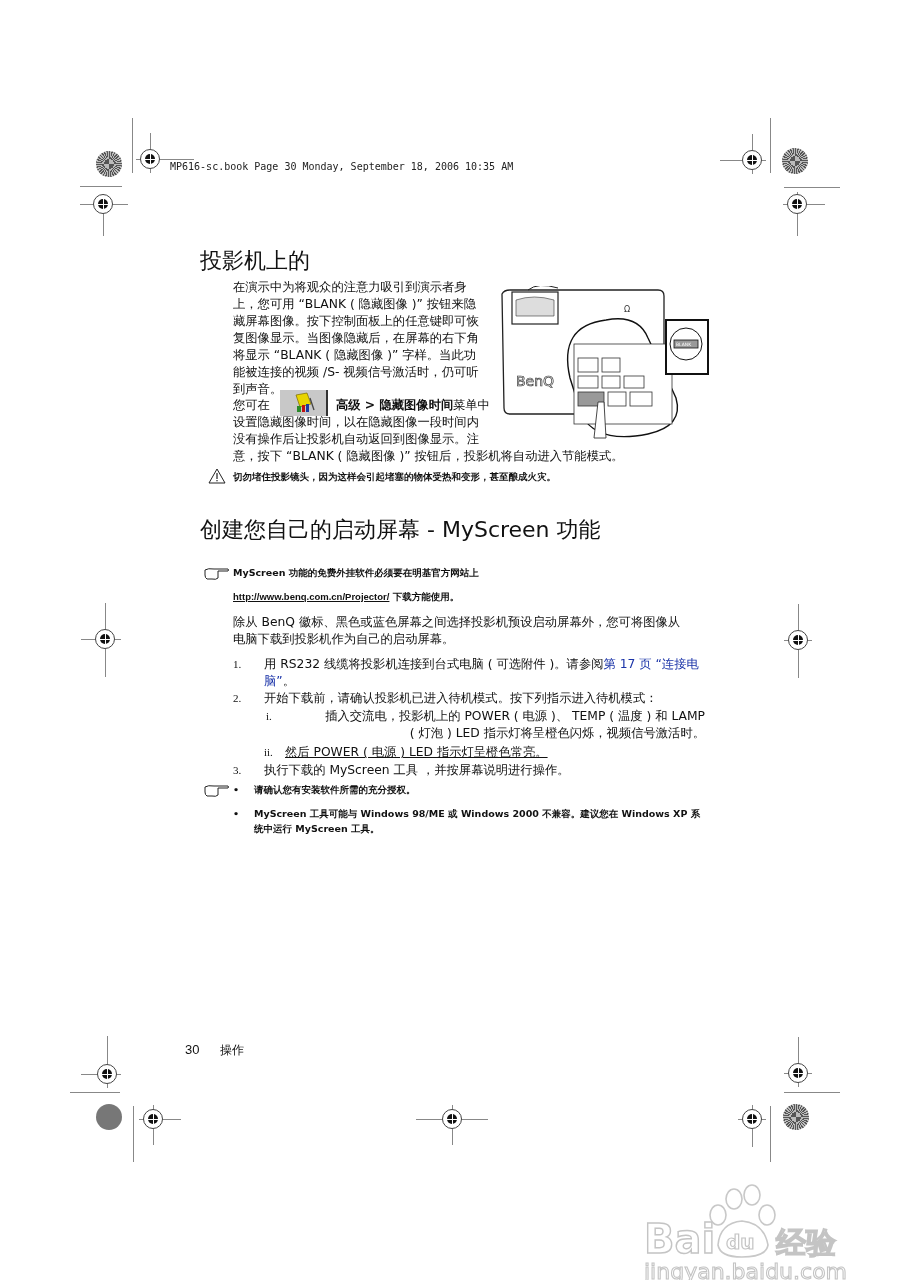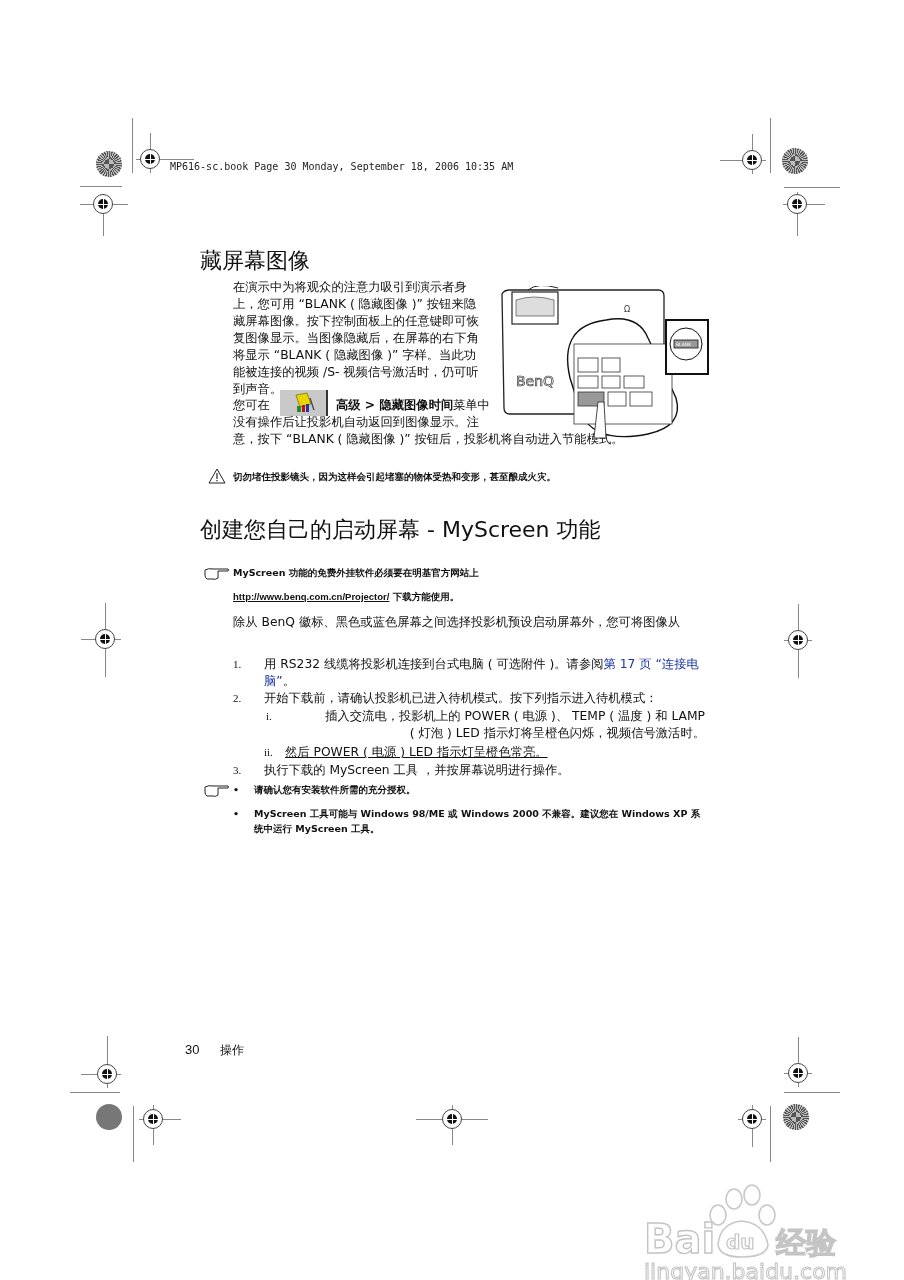--- a/index.html
+++ b/index.html
@@ -133,21 +133,21 @@
       <div class="v" style="left:0;top:-14px;height:42px;"></div>
     <div class="ring"></div>
       <div class="dot"></div>
       <div class="cross-h"></div>
       <div class="cross-v"></div>
   </div>
 </div>
 
 <div class="abs header-line" style="left:170px;top:161px;">MP616-sc.book  Page 30  Monday, September 18, 2006  10:35 AM</div>
 
-<h1 class="sec" style="left:200px;top:246px;">藏屏幕图像</h1>
+<h1 class="sec" style="left:200px;top:246px;">投影机上的</h1>
 
 <div class="body-text" style="left:233px;top:279px;width:270px;">
   <div>在演示中为将观众的注意力吸引到演示者身</div>
   <div>上，您可用 “BLANK ( 隐藏图像 )” 按钮来隐</div>
   <div>藏屏幕图像。按下控制面板上的任意键即可恢</div>
   <div>复图像显示。当图像隐藏后，在屏幕的右下角</div>
   <div>将显示 “BLANK ( 隐藏图像 )” 字样。当此功</div>
   <div>能被连接的视频 /S- 视频信号激活时，仍可听</div>
   <div>到声音。</div>
 </div>
@@ -159,20 +159,21 @@
     <rect x="17" y="16" width="4" height="6" fill="#2a8a2a"></rect>
     <rect x="22" y="15" width="3" height="7" fill="#c01010"></rect>
     <rect x="26" y="14" width="3" height="8" fill="#1a3aa0"></rect>
     <path d="M30 8 L34 20" stroke="#444" stroke-width="1.3"></path>
   </svg>
 </div>
 <div class="body-text bold" style="left:336px;top:397px;">高级 &gt; 隐藏图像时间</div>
 <div class="body-text" style="left:453px;top:397px;">菜单中</div>
 
 <div class="body-text" style="left:233px;top:414px;width:420px;">
+  <div>设置隐藏图像时间，以在隐藏图像一段时间内</div>
   <div>没有操作后让投影机自动返回到图像显示。注</div>
   <div style="white-space:nowrap;">意，按下 “BLANK ( 隐藏图像 )” 按钮后，投影机将自动进入节能模式。</div>
 </div>
 
 <div class="abs" style="left:208px;top:468px;">
   <svg width="18" height="16" viewBox="0 0 18 16">
       <path d="M9 1 L17 15 L1 15 Z" fill="none" stroke="#222" stroke-width="1"></path>
       <rect x="8.4" y="5" width="1.2" height="6" fill="#222"></rect>
       <rect x="8.4" y="12" width="1.2" height="1.3" fill="#222"></rect>
     </svg>
@@ -212,20 +213,21 @@
       <path d="M1 3 Q4 1 10 2 L24 2 Q25 3 24 4 L14 4 L14 11 Q12 13 8 12 L3 12 Q1 11 1 8 Z" fill="none" stroke="#222" stroke-width="1"></path>
     </svg>
 </div>
 <div class="note-text" style="left:233px;top:565px;">MyScreen 功能的免费外挂软件必须要在明基官方网站上</div>
 <div class="note-text" style="left:233px;top:589px;">
   <span class="url">http://www.benq.com.cn/Projector/</span><span> 下载方能使用。</span>
 </div>
 
 <div class="body-text" style="left:233px;top:614px;width:480px;">
   <div>除从 BenQ 徽标、黑色或蓝色屏幕之间选择投影机预设启动屏幕外，您可将图像从</div>
+  <div>电脑下载到投影机作为自己的启动屏幕。</div>
 </div>
 
 <div class="listnum" style="left:233px;top:658px;">1.</div>
 <div class="body-text" style="left:264px;top:656px;width:450px;">
   <div><span>用 RS232 线缆将投影机连接到台式电脑 ( 可选附件 )。请参阅</span><span class="link">第 17 页 “连接电</span></div>
   <div><span class="link">脑”</span><span>。</span></div>
 </div>
 
 <div class="listnum" style="left:233px;top:692px;">2.</div>
 <div class="body-text" style="left:264px;top:690px;">开始下载前，请确认投影机已进入待机模式。按下列指示进入待机模式：</div>

